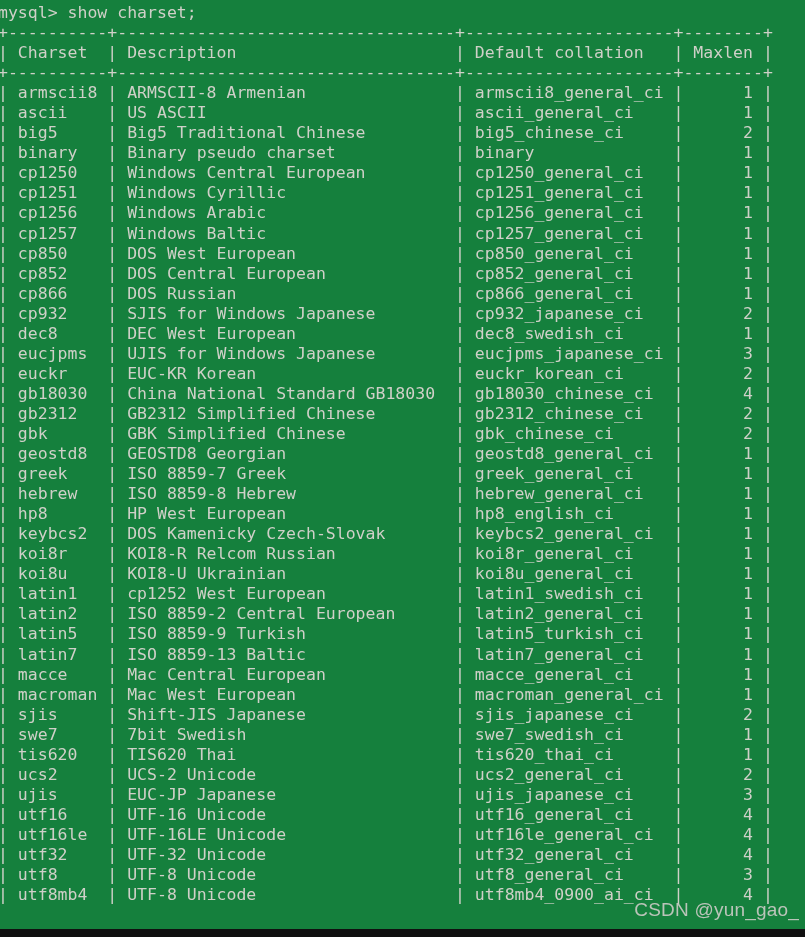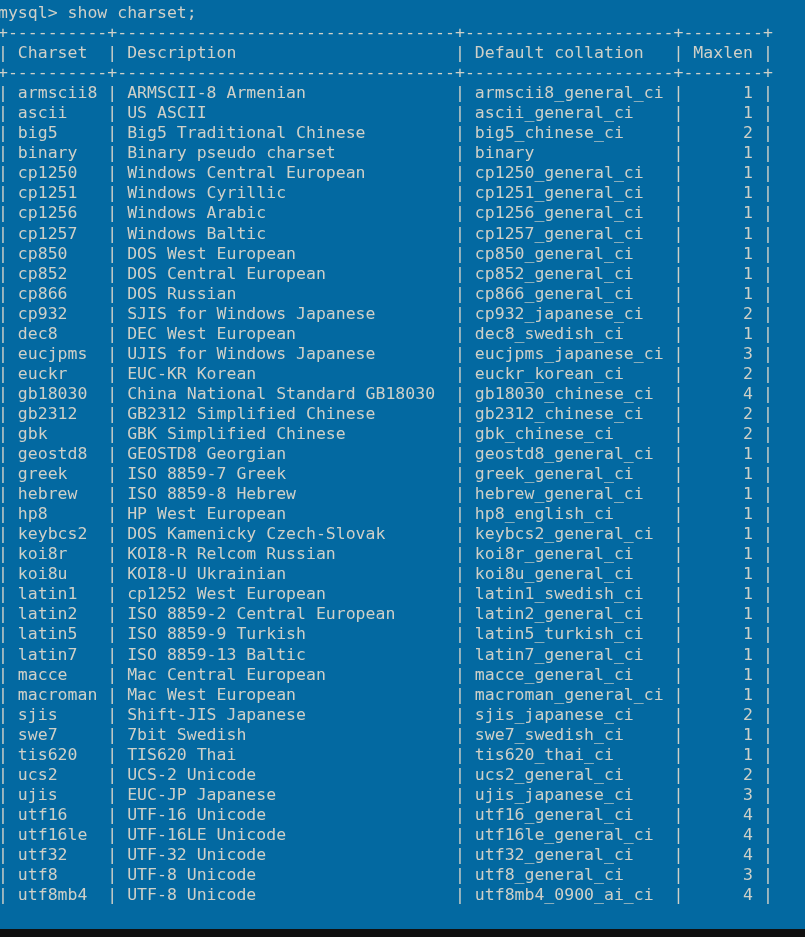--- a/index.html
+++ b/index.html
@@ -10,21 +10,21 @@
   body {
     width: 805px;
     height: 937px;
     overflow: hidden;
     font-family: "DejaVu Sans Mono", "Liberation Mono", monospace;
   }
   #terminal {
     position: relative;
     width: 805px;
     height: 937px;
-    background: #0369a1;
+    background: #15803d;
     padding: 0;
     box-sizing: border-box;
   }
   pre.term-text {
     margin: 0;
     padding: 0 0 0 0;
     font-family: "DejaVu Sans Mono", "Liberation Mono", monospace;
     font-size: 16.5px;
     line-height: 20.05px;
     letter-spacing: 0px;
@@ -98,15 +98,16 @@
 | swe7     | 7bit Swedish                     | swe7_swedish_ci     |      1 |
 | tis620   | TIS620 Thai                      | tis620_thai_ci      |      1 |
 | ucs2     | UCS-2 Unicode                    | ucs2_general_ci     |      2 |
 | ujis     | EUC-JP Japanese                  | ujis_japanese_ci    |      3 |
 | utf16    | UTF-16 Unicode                   | utf16_general_ci    |      4 |
 | utf16le  | UTF-16LE Unicode                 | utf16le_general_ci  |      4 |
 | utf32    | UTF-32 Unicode                   | utf32_general_ci    |      4 |
 | utf8     | UTF-8 Unicode                    | utf8_general_ci     |      3 |
 | utf8mb4  | UTF-8 Unicode                    | utf8mb4_0900_ai_ci  |      4 |</pre>
 
+  <div class="watermark">CSDN @yun_gao_</div>
   <div class="bottom-strip"></div>
 
 </div>
 
 </body></html>

